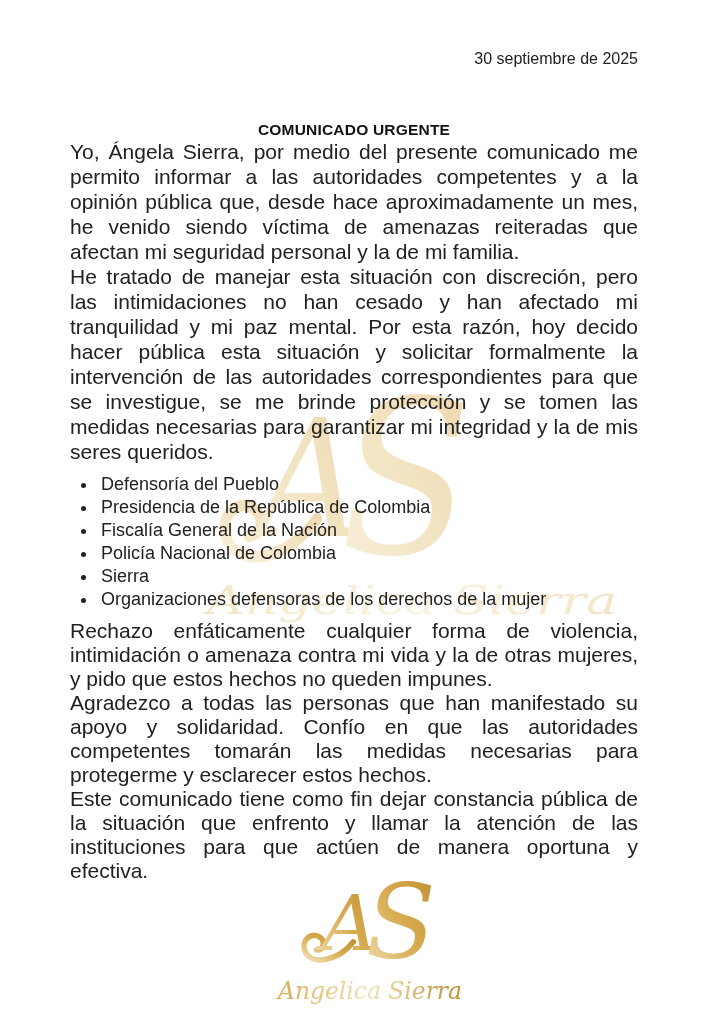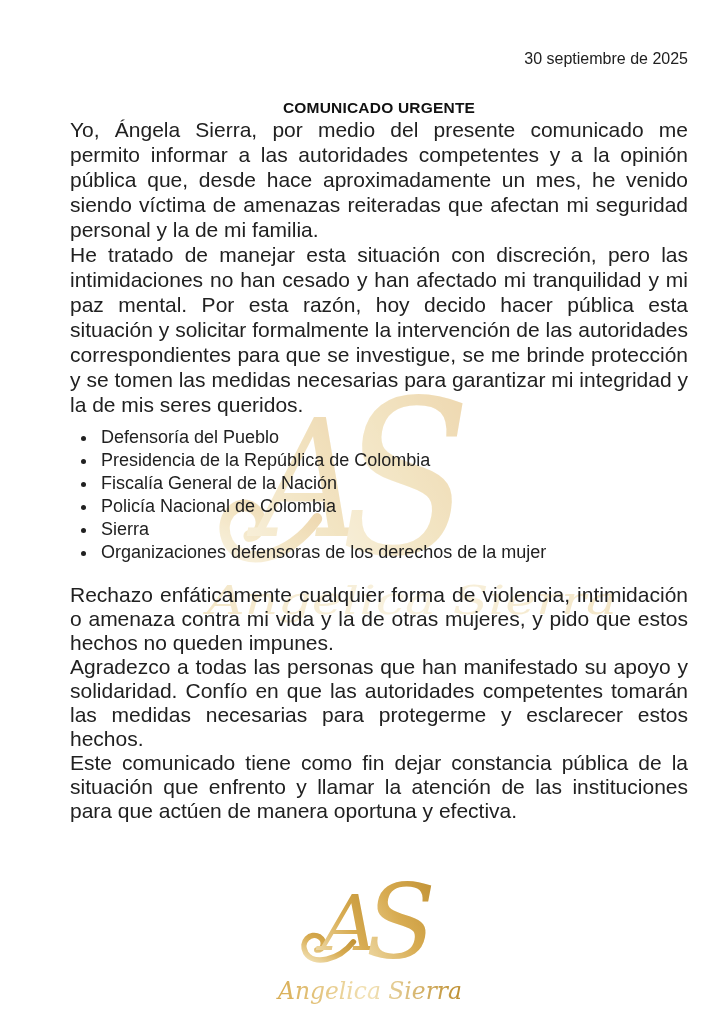--- a/index.html
+++ b/index.html
@@ -33,49 +33,49 @@
     height: 52px;
     opacity: 0.5;
     z-index: 1;
     pointer-events: none;
   }
 
   
   .content {
     position: relative;
     z-index: 2;
-    padding: 0 36px 0 70px;
+    padding: 0 86px 0 70px;
   }
   .date {
     padding-top: 48px;
     text-align: right;
     font-size: 16px;
     line-height: 22px;
   }
   .title {
-    margin-top: 29px;
+    margin-top: 51px;
     text-align: center;
     font-weight: bold;
     font-size: 15.5px;
     letter-spacing: 0.2px;
     color: #111111;
   }
   p.body { margin: 0; font-size: 21px; line-height: 25px; text-align: justify; }
   .p1 { margin-top: 38px; }
   .p2 { margin-top: 10px; }
   .solicito { margin-top: 10px; text-align: left; }
   ul.recipients {
     margin: 9px 0 0 0;
     padding: 0 0 0 28px;
     font-size: 18px;
     line-height: 23px;
     list-style: disc;
   }
   ul.recipients li { padding-left: 3px; }
-  .closing { margin-top: 19px; }
+  .closing { margin-top: 8px; }
   .closing p.body { line-height: 24px; }
   .signoff { margin-top: 6px; font-size: 15.5px; line-height: 26px; }
 
   
   .logo {
     position: absolute;
     top: 860px;
     left: 50%;
     transform: translateX(-50%);
     margin-left: 8px;

